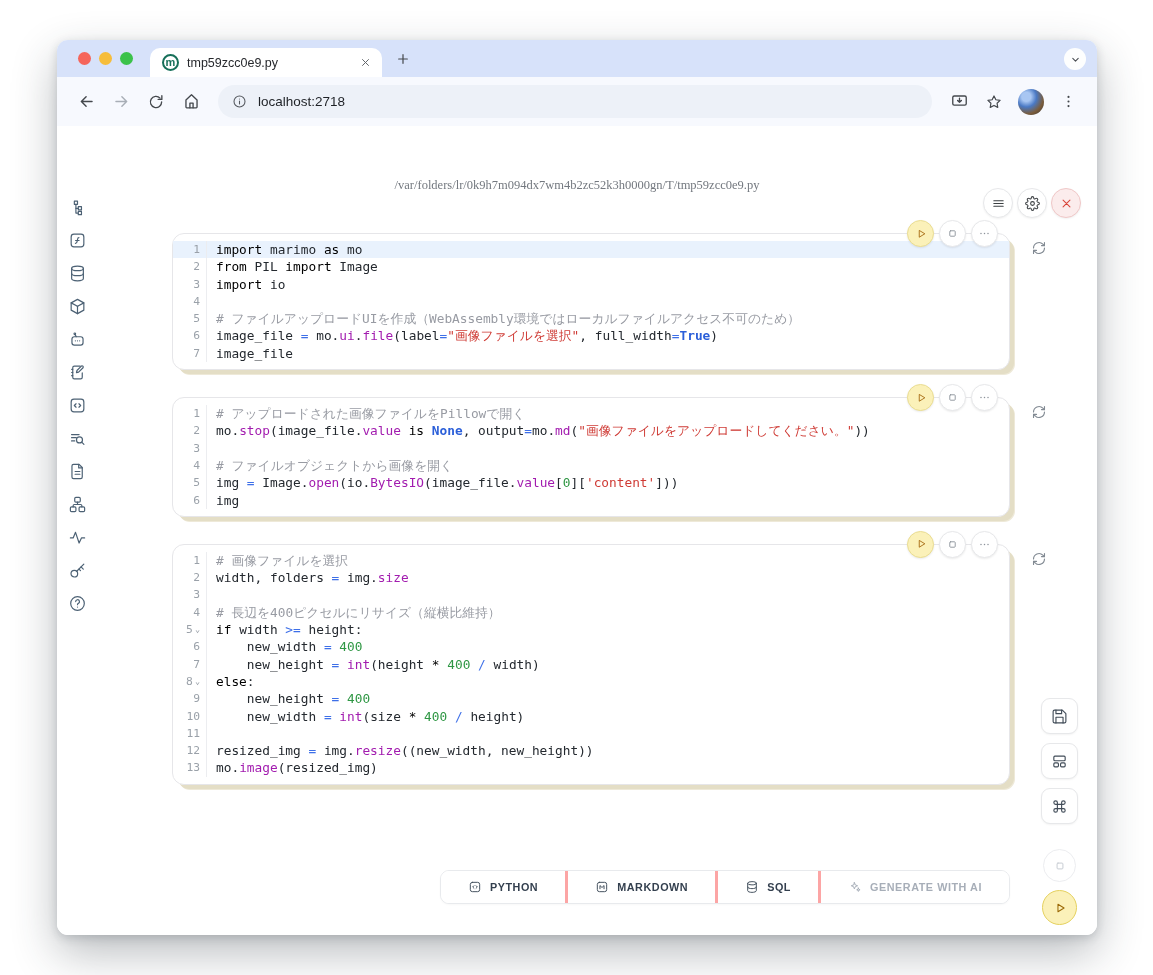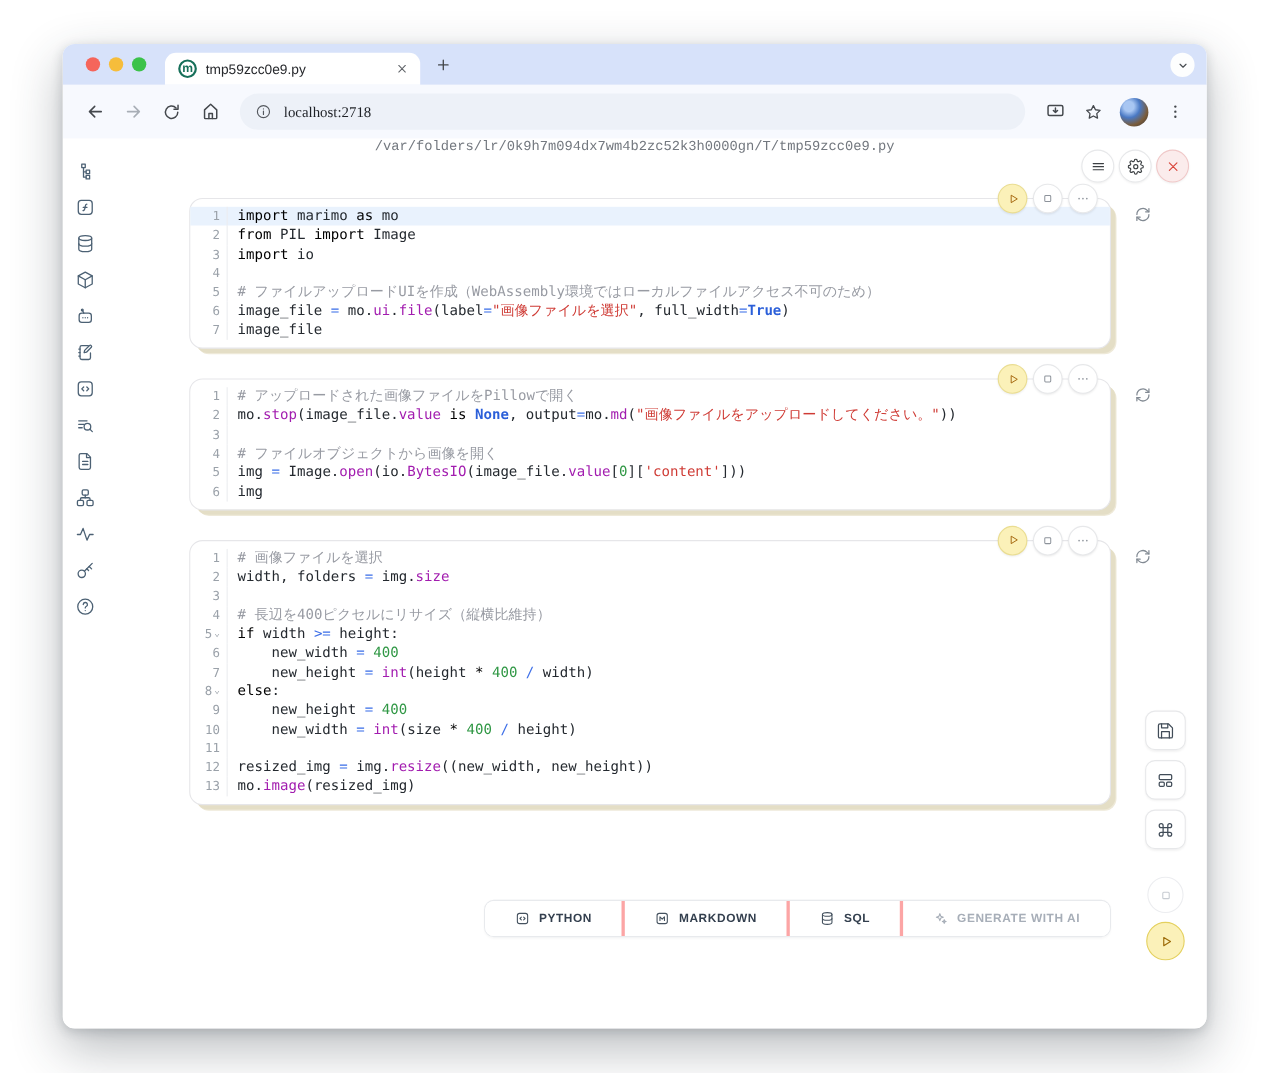--- a/index.html
+++ b/index.html
@@ -25,39 +25,39 @@
   .tab-close { color:#5f6368; }
   .newtab { position:absolute; left:338px; top:11px; color:#44474a; }
   .strip-chevron { position:absolute; right:11px; top:8px; width:22px; height:22px; border-radius:50%;
     background:#fdfefe; display:flex; align-items:center; justify-content:center; color:#4a4e53; }
 
   
   .toolbar { height:49px; background:#f7f9fe; display:flex; align-items:center; padding:0 14px; gap:5px; }
   .tb-btn { width:30px; height:30px; border-radius:50%; display:flex; align-items:center; justify-content:center; color:#44484d; }
   .tb-btn.disabled { color:#a8aeb6; }
   .urlbar { flex:1; height:33px; background:#edf1f8; border-radius:17px; margin:0 7px;
-    display:flex; align-items:center; padding:0 14px; gap:11px;font-family:Liberation Serif, serif; }
+    display:flex; align-items:center; padding:0 14px; gap:11px; }
   .urlbar .icon { color:#54585e; }
   .url-text { font-size:13.5px; color:#1e2126; }
   .avatar { width:26px; height:26px; border-radius:50%; margin:0 4px;
     background:radial-gradient(circle at 32% 30%, #a8c6f2 0 18%, #4a79c4 40%, #7a5c3a 68%, #2a2f3a 100%); }
 
   
   .content { position:relative; height:809px; background:#fff; }
 
   .sidebar { position:absolute; left:0; top:0; width:40px; padding-top:19px;
     display:flex; flex-direction:column; align-items:center; gap:12px; }
   .sb-btn { width:21px; height:21px; color:#4c6174; display:flex; align-items:center; justify-content:center; }
 
   .top-controls { position:absolute; top:10px; right:16px; display:flex; gap:4px; }
   .tc-btn { width:30px; height:30px; border-radius:50%; background:#fff; border:1px solid #e7e8ea;
     box-shadow:0 1px 2px rgba(0,0,0,.06); display:flex; align-items:center; justify-content:center; color:#3c4043; }
   .tc-btn.shutdown { background:#fbecec; border-color:#f0c8c8; color:#d9453a; }
 
-  .filepath { text-align:center; font-family:Liberation Mono, monospace;
+  .filepath { margin-top:52px; text-align:center; font-family:Liberation Serif, serif;
     font-size:12.5px; color:#73787f; }
 
   .cells { width:838px; margin-left:115px; margin-top:40px; }
   .cell { position:relative; background:#fff; border:1px solid #e6e6e9; border-radius:12px;
     padding:7px 0; margin-bottom:27px;
     box-shadow:5px 5px 0 -1px #e4dec6, 6px 6px 0 -1px #eee9d8; }
   .code-row { display:flex; font-family:"DejaVu Sans Mono", monospace; font-size:12.8px;
     line-height:17.3px; white-space:pre; }
   .code-row.active { background:#e9f2fd; }
   .ln { width:34px; flex:none; display:flex; justify-content:flex-end; align-items:center; gap:2px;

